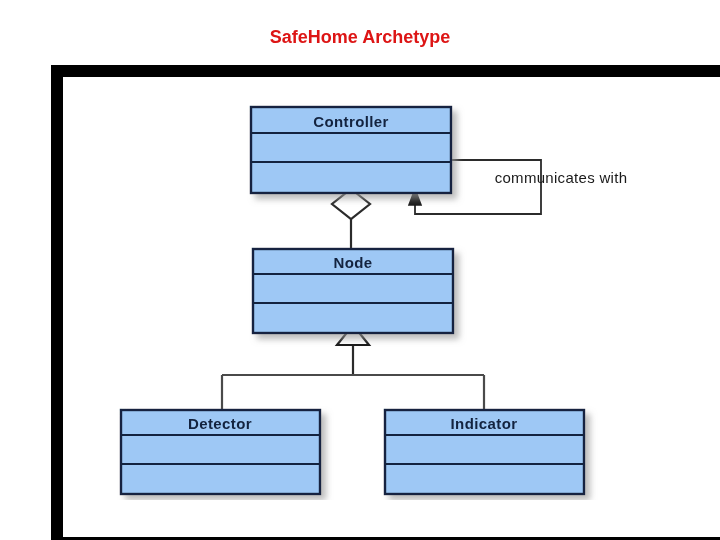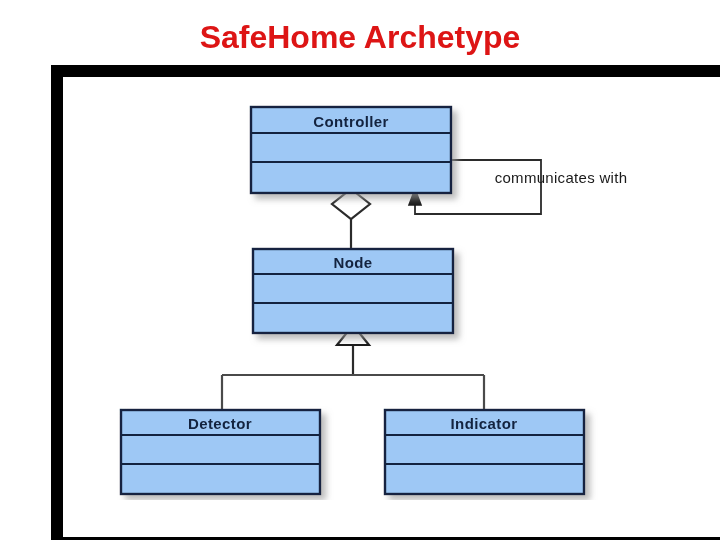--- a/index.html
+++ b/index.html
@@ -19,21 +19,21 @@
     height: 540px;
     background: #ffffff;
   }
   #slide-title {
     position: absolute;
     left: 0;
     top: 20px;
     width: 720px;
     text-align: center;
     font-family: "Liberation Sans", sans-serif;
-    font-size: 32px;
+    font-size: 18px;
     font-weight: bold;
     color: #DD1515;
     letter-spacing: 0px;
     line-height: 34px;
     white-space: nowrap;
   }
   
   #diagram-frame {
     position: absolute;
     left: 10px;

